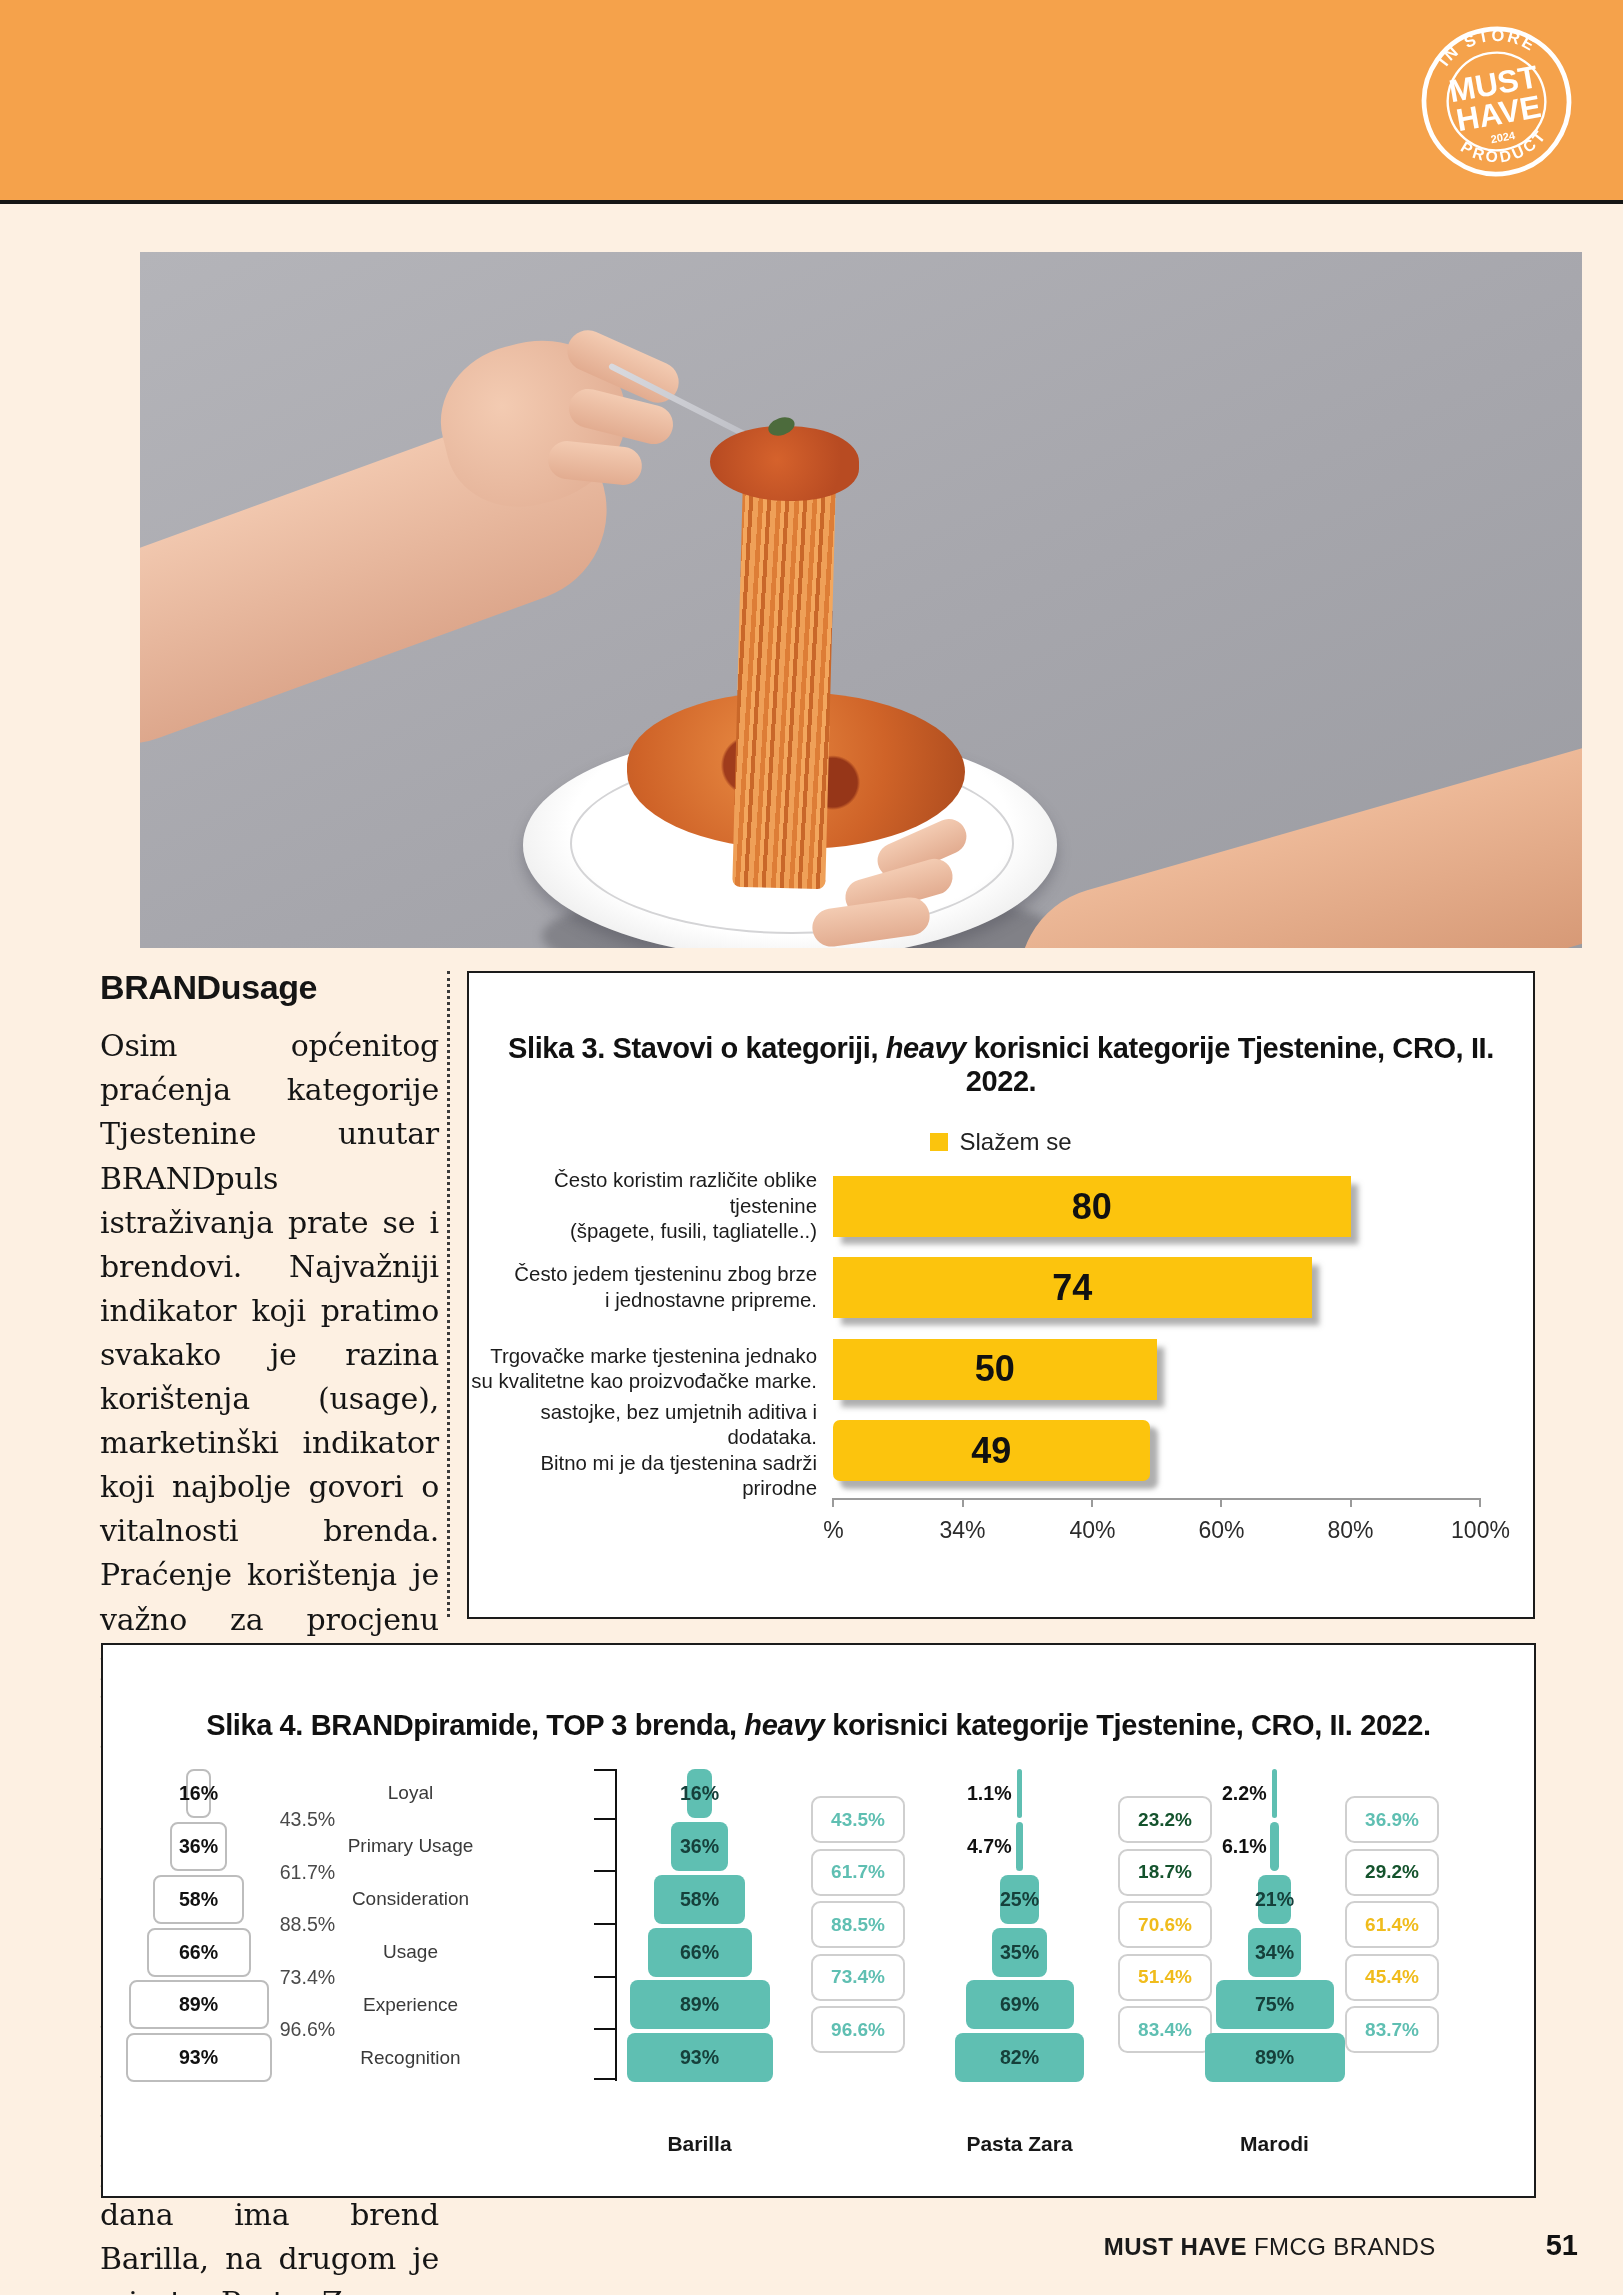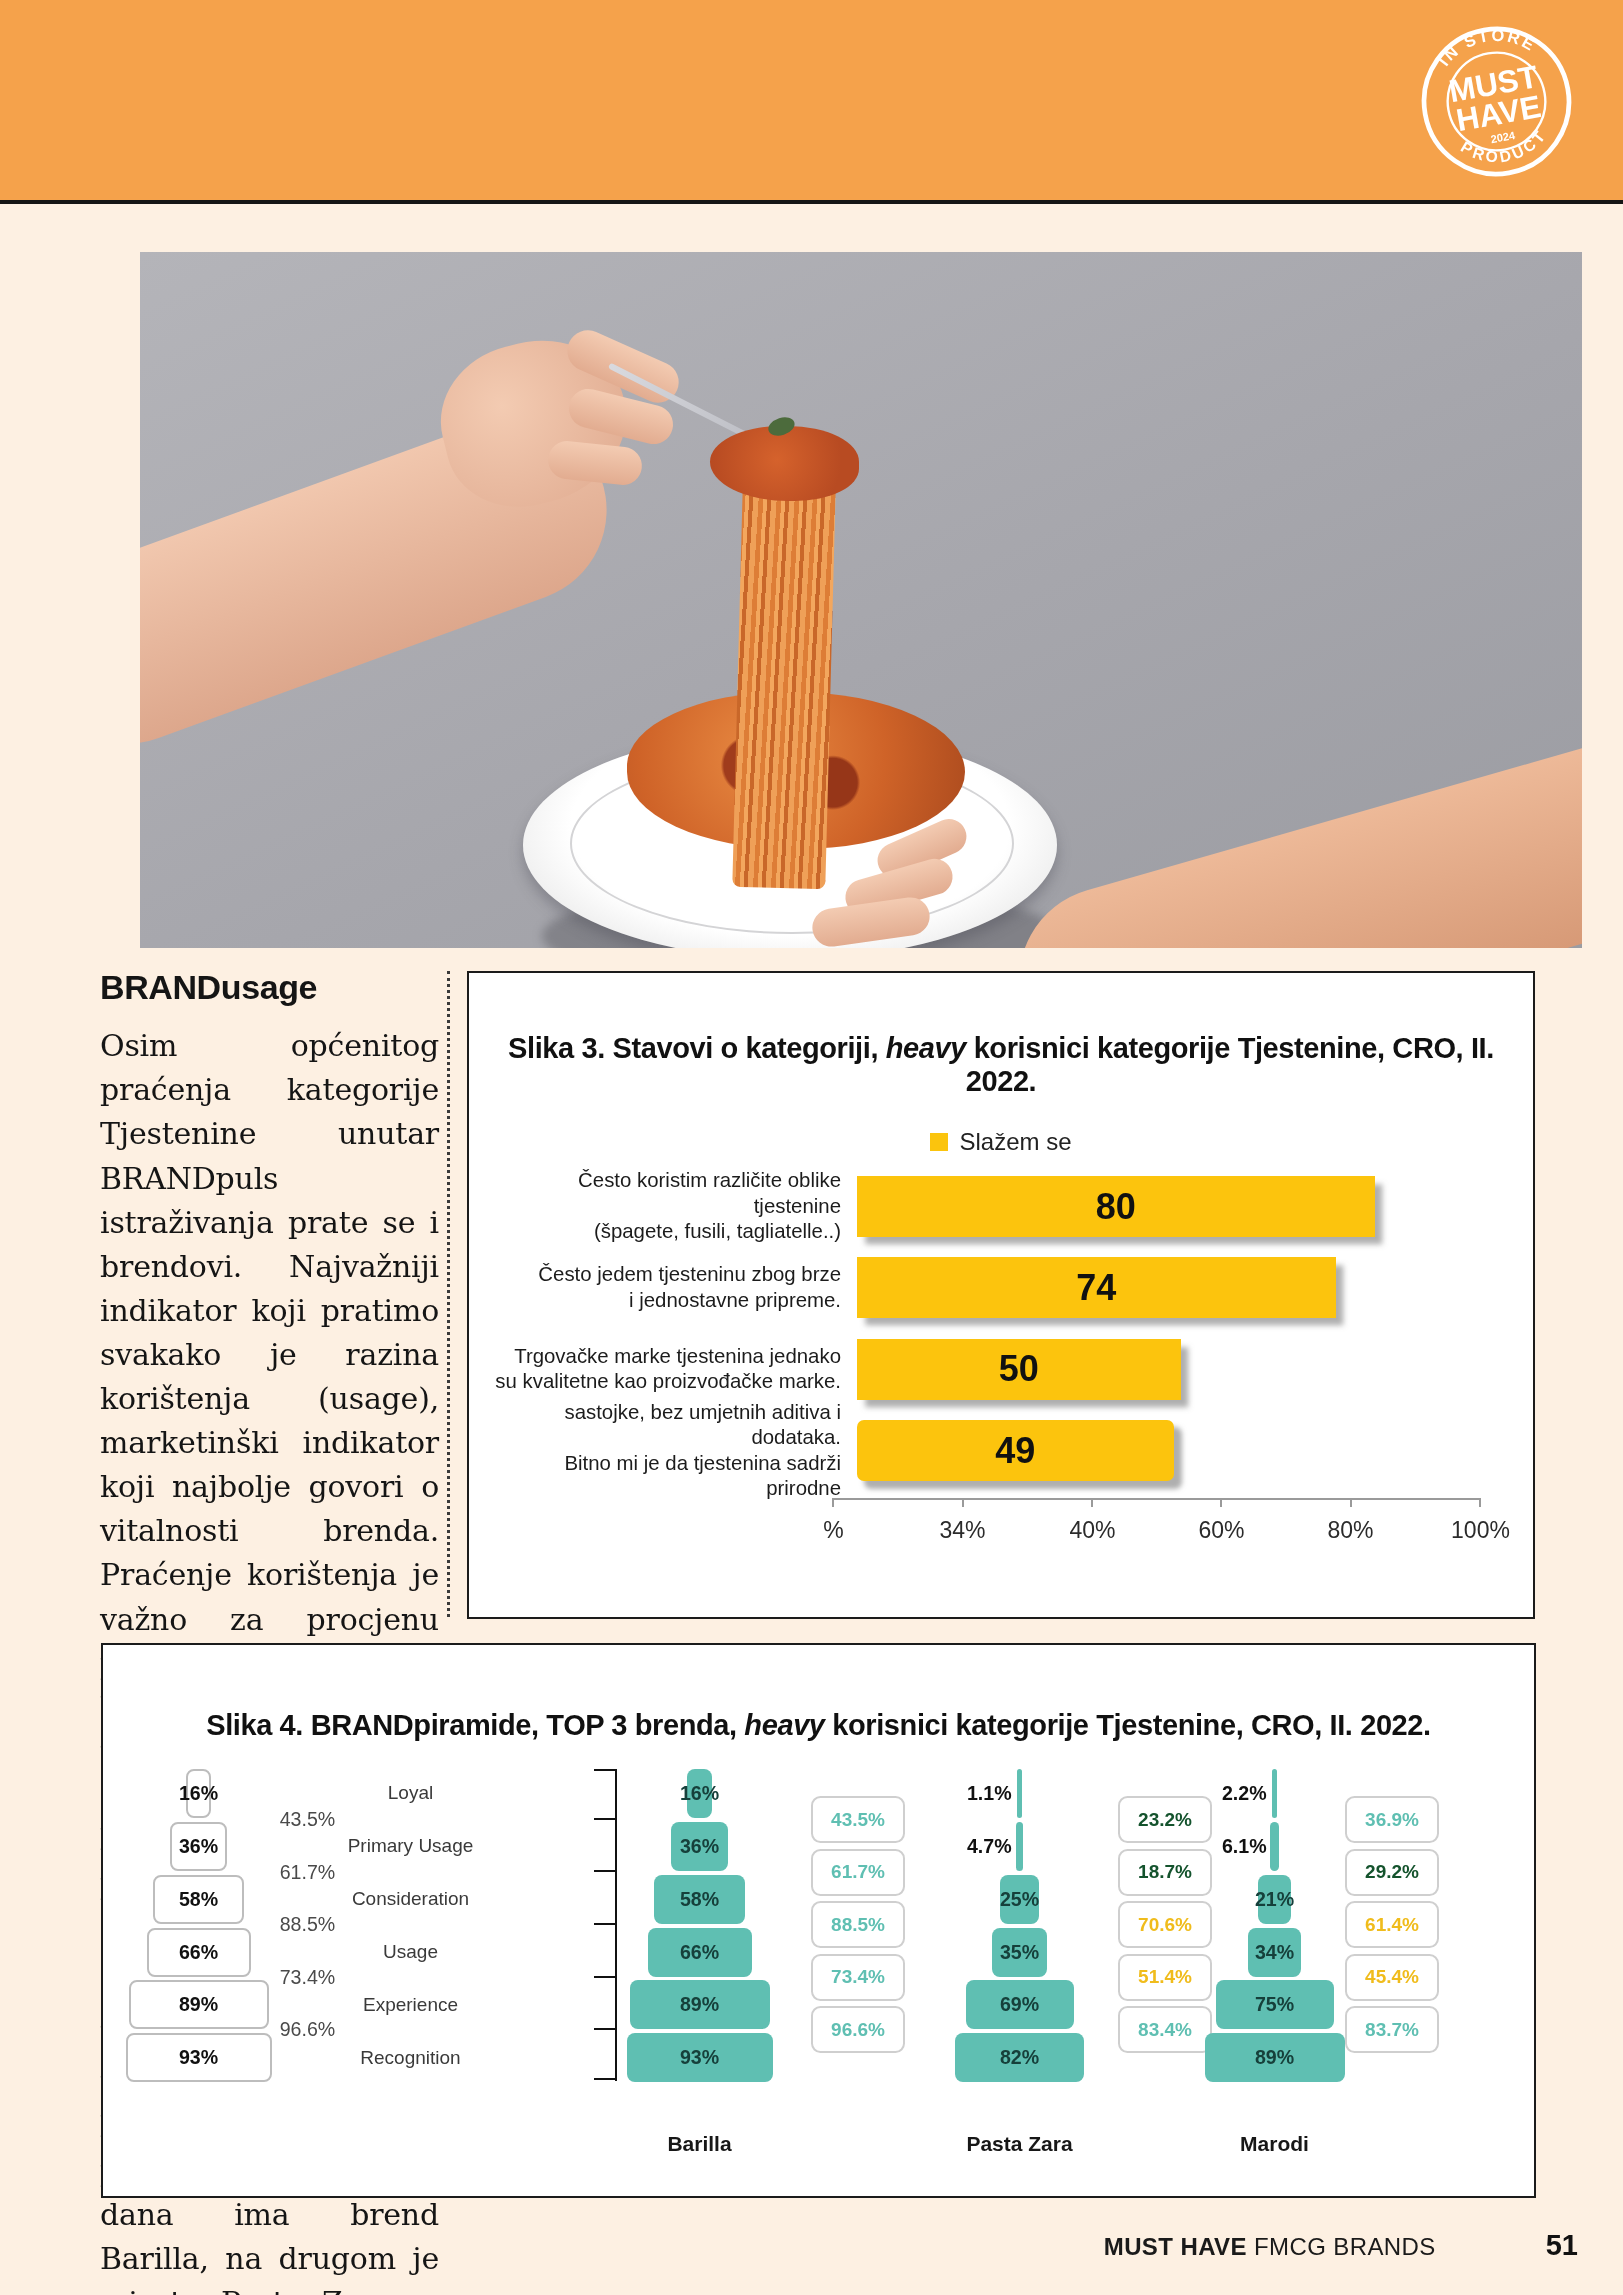--- a/index.html
+++ b/index.html
@@ -60,21 +60,21 @@
   .fig3 .figtitle{top:30px;}
   .fig4 .figtitle{top:35px;}
   .figtitle .it{font-style:italic;font-weight:600;}
   
   .legend{position:absolute;top:155px;left:0;right:0;display:flex;justify-content:center;align-items:center;gap:11px;}
   .legend .swatch{width:18px;height:18px;background:#FBC40D;display:inline-block;}
   .legend .ltext{font-size:24px;color:#222;}
   
   .bars{position:absolute;left:0;top:203px;width:100%;}
   .bar-row{display:flex;align-items:center;height:61px;margin-bottom:20.4px;}
-  .bar-label{width:348px;text-align:right;padding-right:15.7px;font-size:20.4px;line-height:1.25;color:#1c1c1c;margin-left:24px;}
+  .bar-label{width:348px;text-align:right;padding-right:15.7px;font-size:20.4px;line-height:1.25;color:#1c1c1c;}
   .bar-track{position:relative;width:647px;height:61px;}
   .bar{position:absolute;left:0;top:0;height:61px;background:#FCC40D;box-shadow:7.9px 7.9px 5.5px rgba(110,110,110,.55);
        display:flex;align-items:center;justify-content:center;}
   .bar-val{font-size:36px;font-weight:700;color:#111;}
   
   .axis{position:absolute;left:364px;top:525px;width:647px;height:47px;}
   .axis-line{position:absolute;left:0;top:0;width:647px;height:1.6px;background:#9a9a9a;}
   .axis-tick{position:absolute;top:0;width:1.6px;height:9.4px;background:#9a9a9a;}
   .axis-lab{position:absolute;top:19px;width:79px;text-align:center;font-size:23px;color:#2b2b2b;}
   

